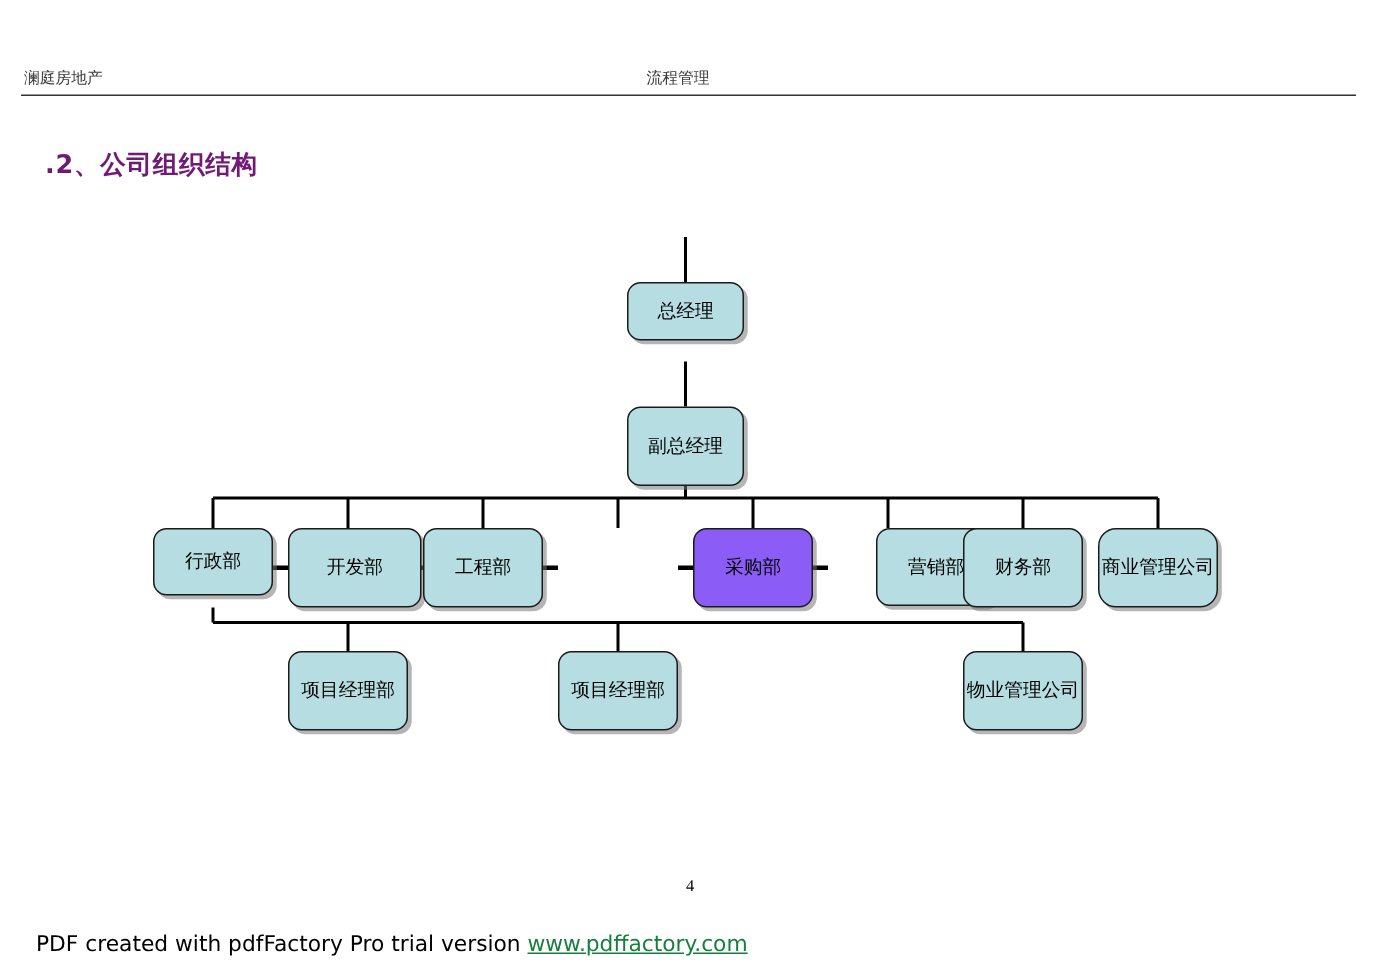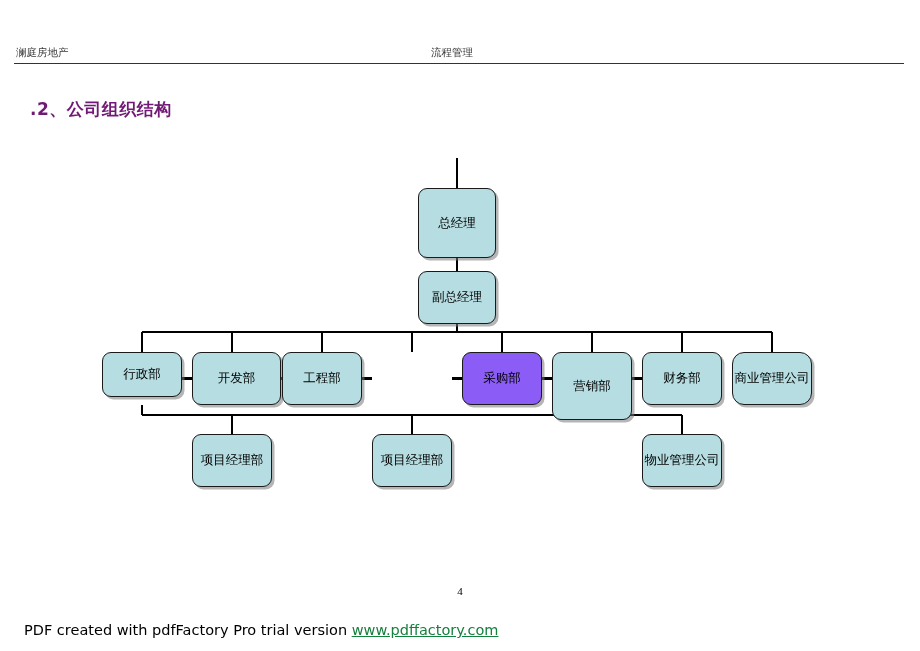--- a/index.html
+++ b/index.html
@@ -146,39 +146,39 @@
     <div class="conn h" style="left: 272px; top: 377.2px; width: 10px; background: rgb(0, 0, 0);"></div>
     <div class="conn h" style="left: 362px; top: 377.2px; width: 10px; background: rgb(0, 0, 0);"></div>
     <div class="conn h" style="left: 452px; top: 377.2px; width: 10px; background: rgb(0, 0, 0);"></div>
     <div class="conn h" style="left: 542px; top: 377.2px; width: 10px; background: rgb(0, 0, 0);"></div>
     <div class="conn h" style="left: 632px; top: 377.2px; width: 10px; background: rgb(0, 0, 0);"></div>
     <div class="conn v" style="left: 140.7px; top: 405px; height: 10px; background: rgb(0, 0, 0);"></div>
     <div class="conn h" style="left: 142px; top: 413.7px; width: 540px; background: rgb(0, 0, 0);"></div>
     <div class="conn v" style="left: 230.7px; top: 415px; height: 19px; background: rgb(0, 0, 0);"></div>
     <div class="conn v" style="left: 410.7px; top: 415px; height: 19px; background: rgb(0, 0, 0);"></div>
     <div class="conn v" style="left: 680.7px; top: 415px; height: 19px; background: rgb(0, 0, 0);"></div>
-    <div class="node" style="left: 418px; top: 188px; width: 78px; height: 70px; background: rgb(182, 221, 225); border-color: rgb(26, 26, 26);">
+    <div class="node" style="left: 418px; top: 188px; width: 78px; height: 39px; background: rgb(182, 221, 225); border-color: rgb(26, 26, 26);">
       <span>总经理</span>
     </div>
     <div class="node" style="left: 418px; top: 271px; width: 78px; height: 53px; background: rgb(182, 221, 225); border-color: rgb(26, 26, 26);">
       <span>副总经理</span>
     </div>
     <div class="node" style="left: 102px; top: 352px; width: 80px; height: 45px; background: rgb(182, 221, 225); border-color: rgb(26, 26, 26);">
       <span>行政部</span>
     </div>
     <div class="node" style="left: 192px; top: 352px; width: 89px; height: 53px; background: rgb(182, 221, 225); border-color: rgb(26, 26, 26);">
       <span>开发部</span>
     </div>
     <div class="node" style="left: 282px; top: 352px; width: 80px; height: 53px; background: rgb(182, 221, 225); border-color: rgb(26, 26, 26);">
       <span>工程部</span>
     </div>
     <div class="node" style="left: 462px; top: 352px; width: 80px; height: 53px; background: #8b5cf6; border-color: rgb(26, 26, 26);">
       <span>采购部</span>
     </div>
-    <div class="node" style="left: 552px; top: 352px; width: 80px; height: 68px; background: rgb(182, 221, 225); border-color: rgb(26, 26, 26);">
+    <div class="node" style="left: 584px; top: 352px; width: 80px; height: 52px; background: rgb(182, 221, 225); border-color: rgb(26, 26, 26);">
       <span>营销部</span>
     </div>
     <div class="node" style="left: 642px; top: 352px; width: 80px; height: 53px; background: rgb(182, 221, 225); border-color: rgb(26, 26, 26);">
       <span>财务部</span>
     </div>
     <div class="node" style="left: 732px; top: 352px; width: 80px; height: 53px; background: rgb(182, 221, 225); border-color: rgb(26, 26, 26); border-radius: 12px;">
       <span>商业管理公司</span>
     </div>
     <div class="node" style="left: 192px; top: 434px; width: 80px; height: 53px; background: rgb(182, 221, 225); border-color: rgb(26, 26, 26);">
       <span>项目经理部</span>

